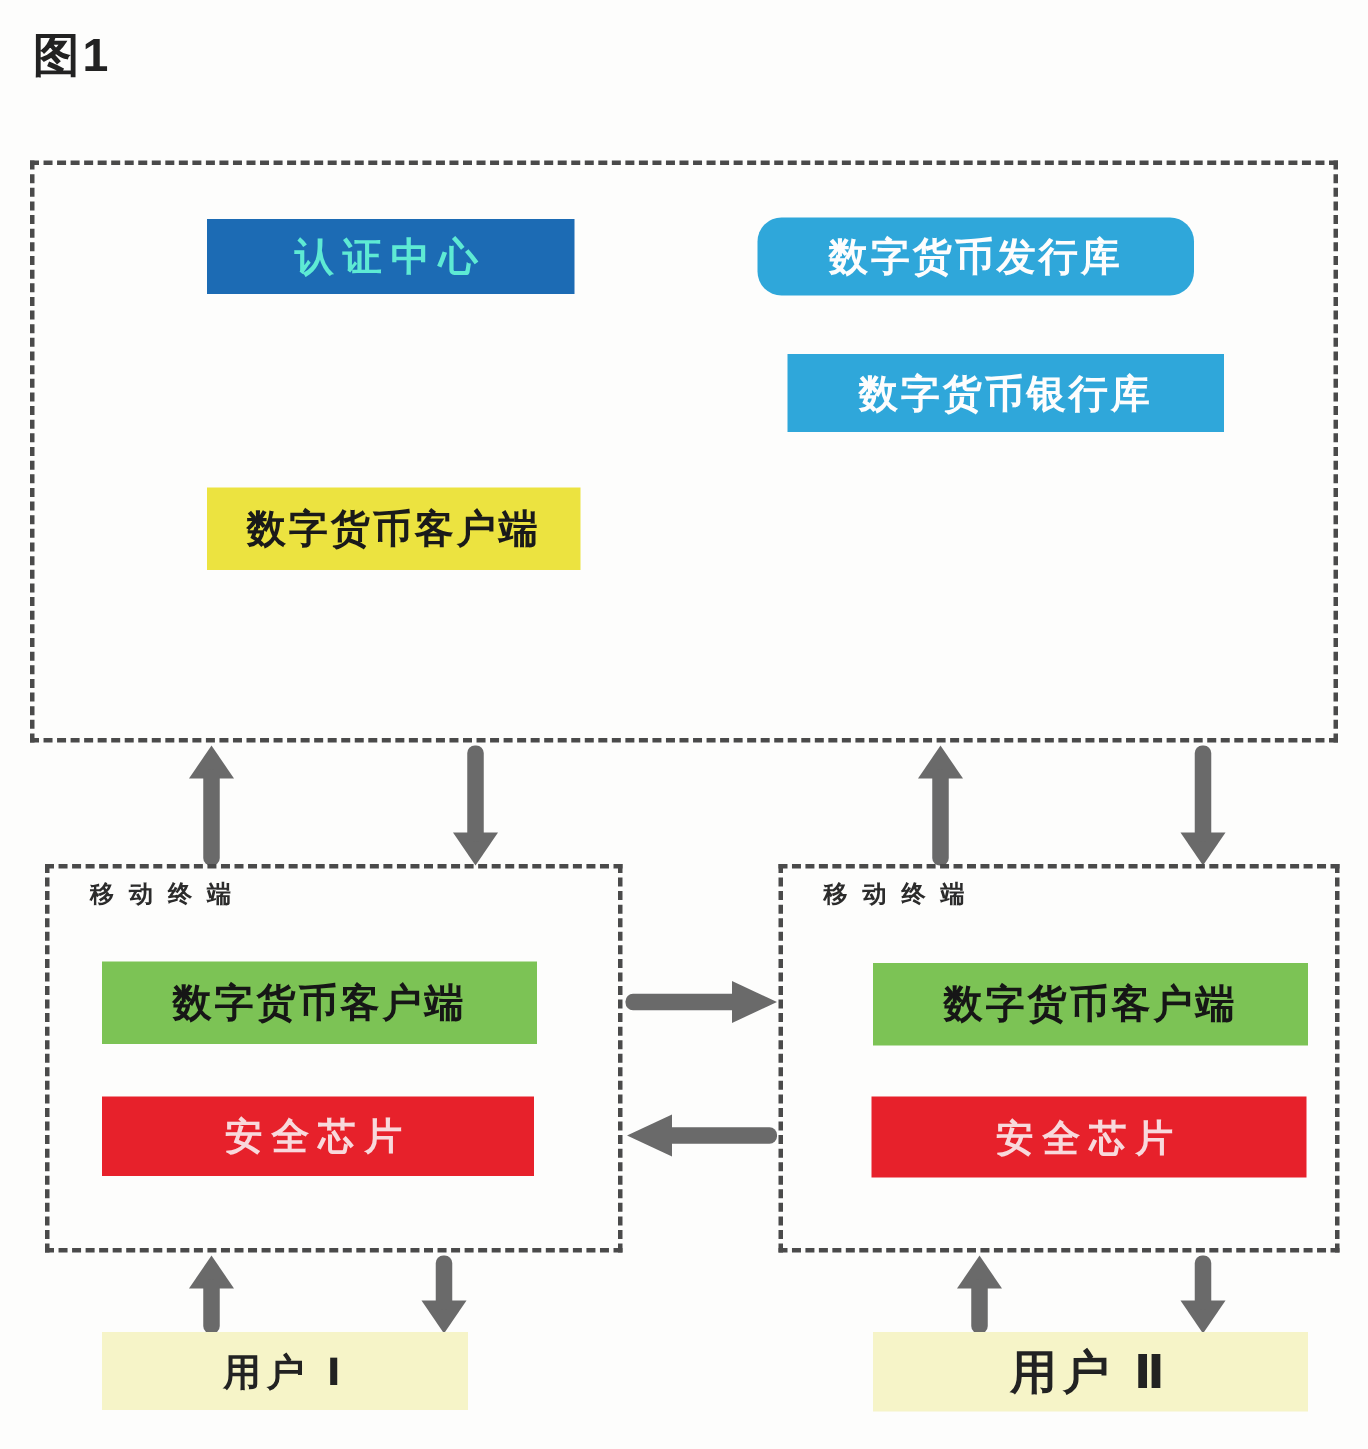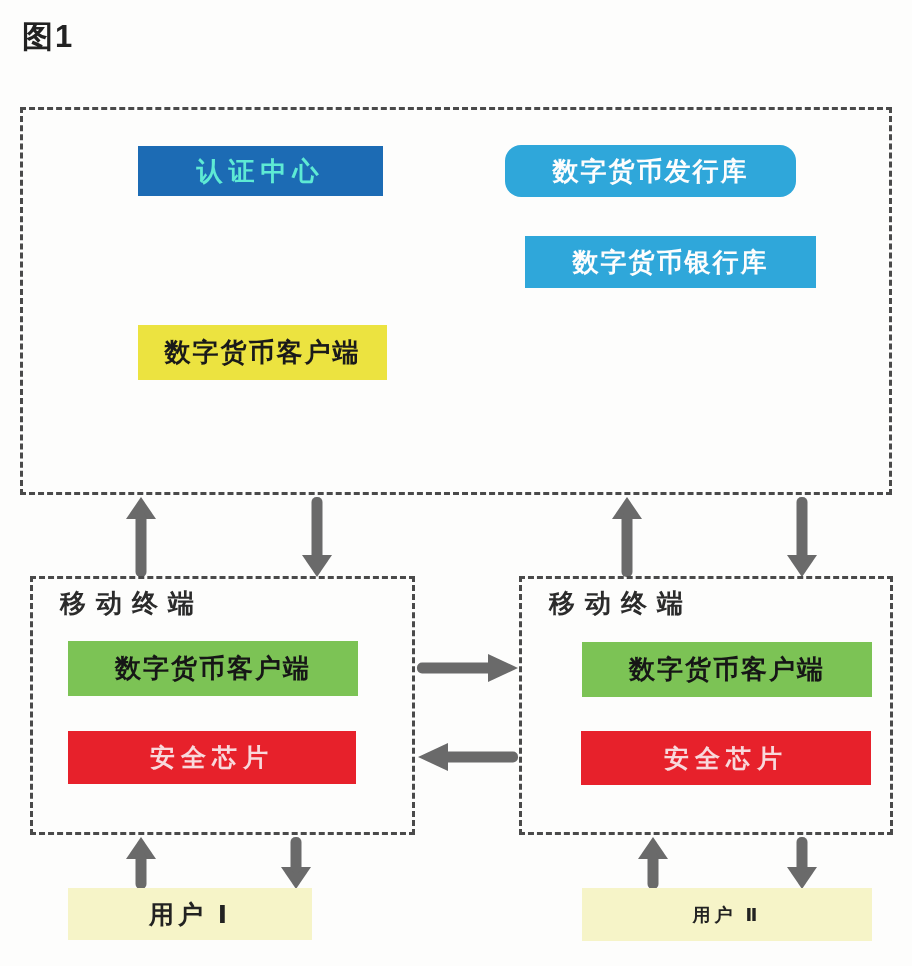--- a/index.html
+++ b/index.html
@@ -35,24 +35,24 @@
   .n-issue  {left:505px;top:145px;width:291px;height:52px;background:var(--cyan,#2fa7da);color:#fdfdfd;letter-spacing:2px;border-radius:16px;}
   .n-reg    {left:138px;top:237px;width:245px;height:53px;background:var(--red,#e7212b);color:var(--text-on-red,#f8d9dc);letter-spacing:6px;}
   .n-vault  {left:505px;top:236px;width:291px;height:52px;background:var(--cyan,#2fa7da);color:#fdfdfd;letter-spacing:2px;margin-left:20px;}
   .n-bigdata{left:138px;top:325px;width:249px;height:55px;background:var(--yellow,#ece340);color:#1a1a1a;letter-spacing:2px;}
   .n-cloud  {left:138px;top:419px;width:675px;height:53px;background:var(--red,#e7212b);color:#fbe4e5;letter-spacing:3px;}
   .n-client-left {left:68px;top:641px;width:290px;height:55px;background:var(--green,#7cc355);color:#161616;letter-spacing:2px;}
   .n-chip-left   {left:68px;top:731px;width:288px;height:53px;background:var(--red,#e7212b);color:var(--text-on-red,#f8d9dc);letter-spacing:6px;font-size:25px;}
   .n-client-right{left:582px;top:642px;width:290px;height:55px;background:var(--green,#7cc355);color:#161616;letter-spacing:2px;}
   .n-chip-right  {left:581px;top:731px;width:290px;height:54px;background:var(--red,#e7212b);color:var(--text-on-red,#f8d9dc);letter-spacing:6px;font-size:25px;}
   .n-user-left {left:68px;top:888px;width:244px;height:52px;background:var(--pale-yellow,#f6f4c8);color:#222;letter-spacing:4px;font-size:25px;}
-  .n-user-right{left:582px;top:888px;width:290px;height:53px;background:var(--pale-yellow,#f6f4c8);color:#222;letter-spacing:4px;font-size:18px;}
+  .n-user-right{left:582px;top:888px;width:290px;height:53px;background:var(--pale-yellow,#f6f4c8);color:#222;letter-spacing:4px;font-size:31px;}
   .terminal-label{
     position:absolute;
-    font-size:26px;font-weight:700;color:#2b2b2b;letter-spacing:10px;
+    font-size:16px;font-weight:700;color:#2b2b2b;letter-spacing:10px;
   }
   .tl-left {left:60px;top:586px;}
   .tl-right{left:549px;top:586px;}
   
   .varrow{position:absolute;width:30px;}
   .varrow .shaft{position:absolute;left:50%;transform:translateX(-50%);width:11px;background:var(--arrow-gray,#6a6a6a);border-radius:5px;}
   .varrow .head{position:absolute;left:50%;transform:translateX(-50%);width:0;height:0;border-left:15px solid transparent;border-right:15px solid transparent;}
   .varrow.up .head{top:0;border-bottom:22px solid var(--arrow-gray,#6a6a6a);}
   .varrow.up .shaft{top:16px;bottom:0;}
   .varrow.down .head{bottom:0;border-top:22px solid var(--arrow-gray,#6a6a6a);}

